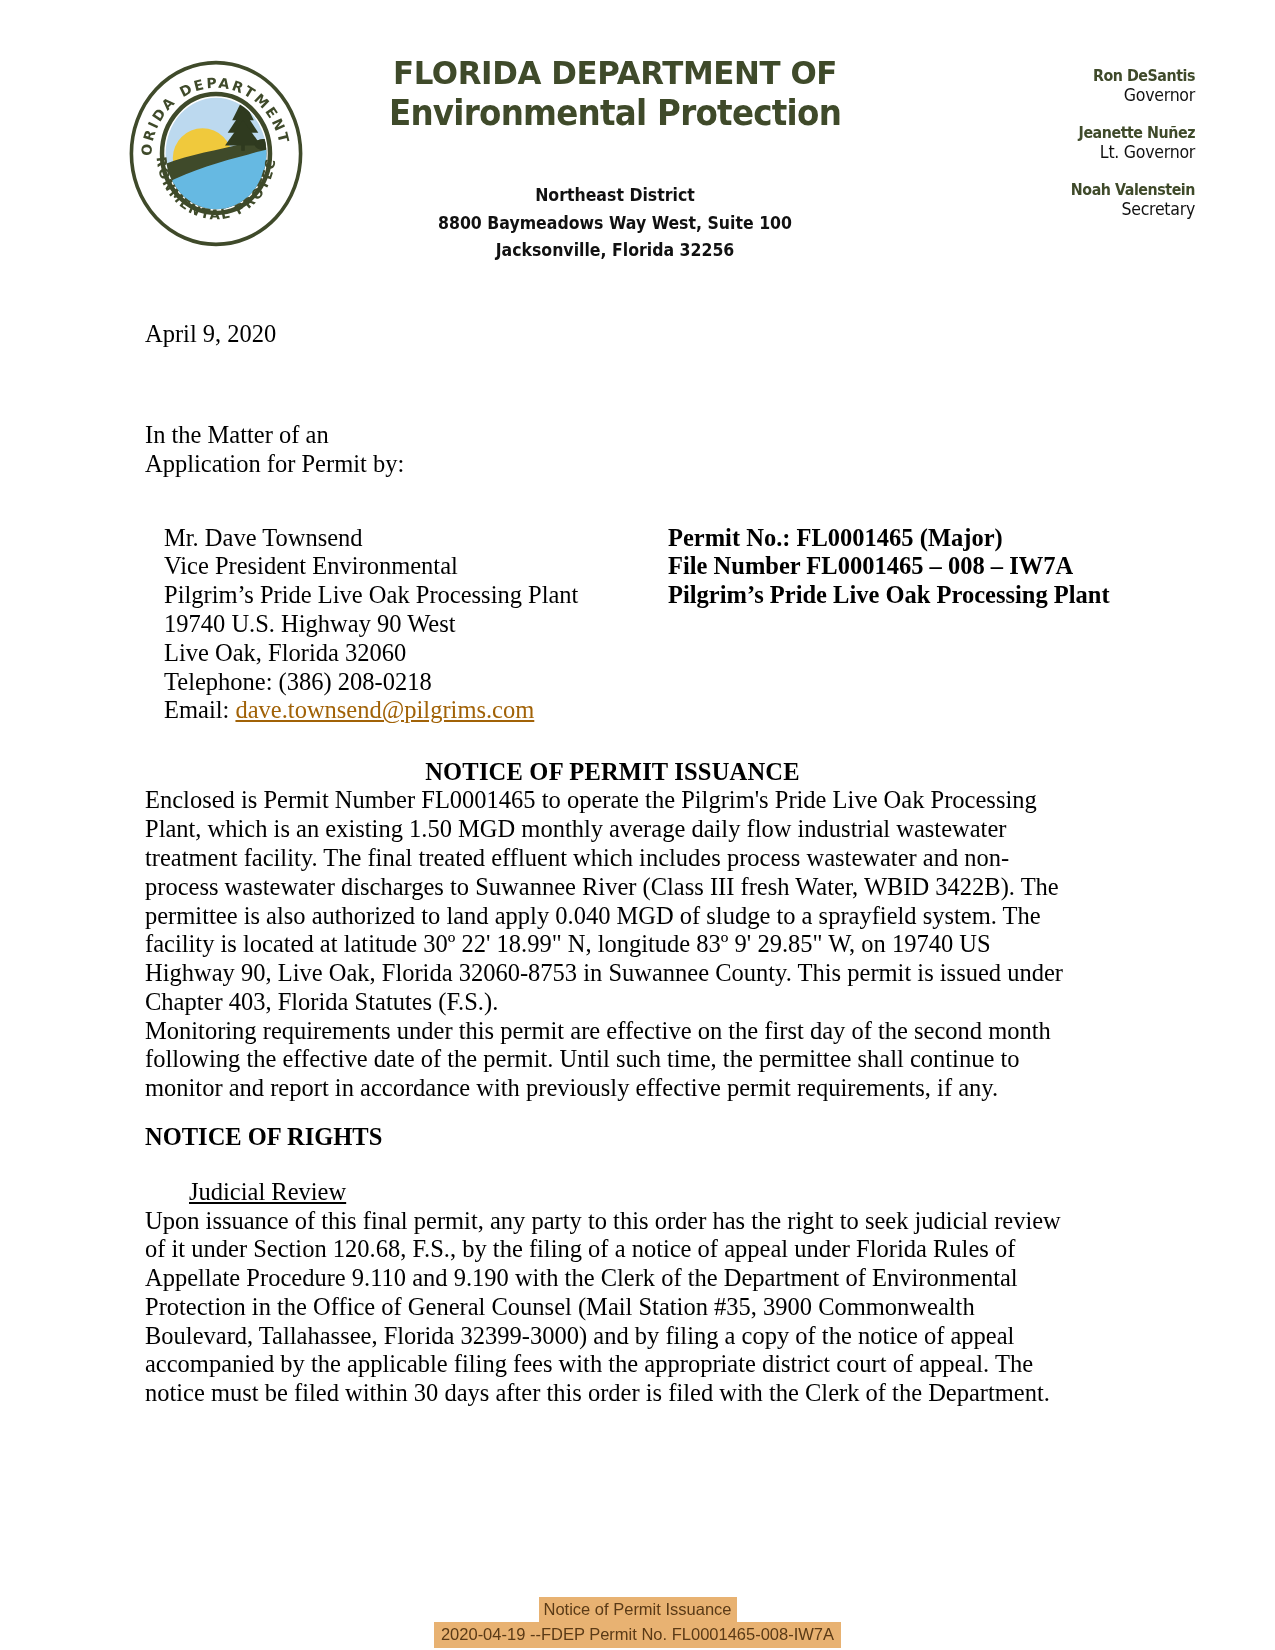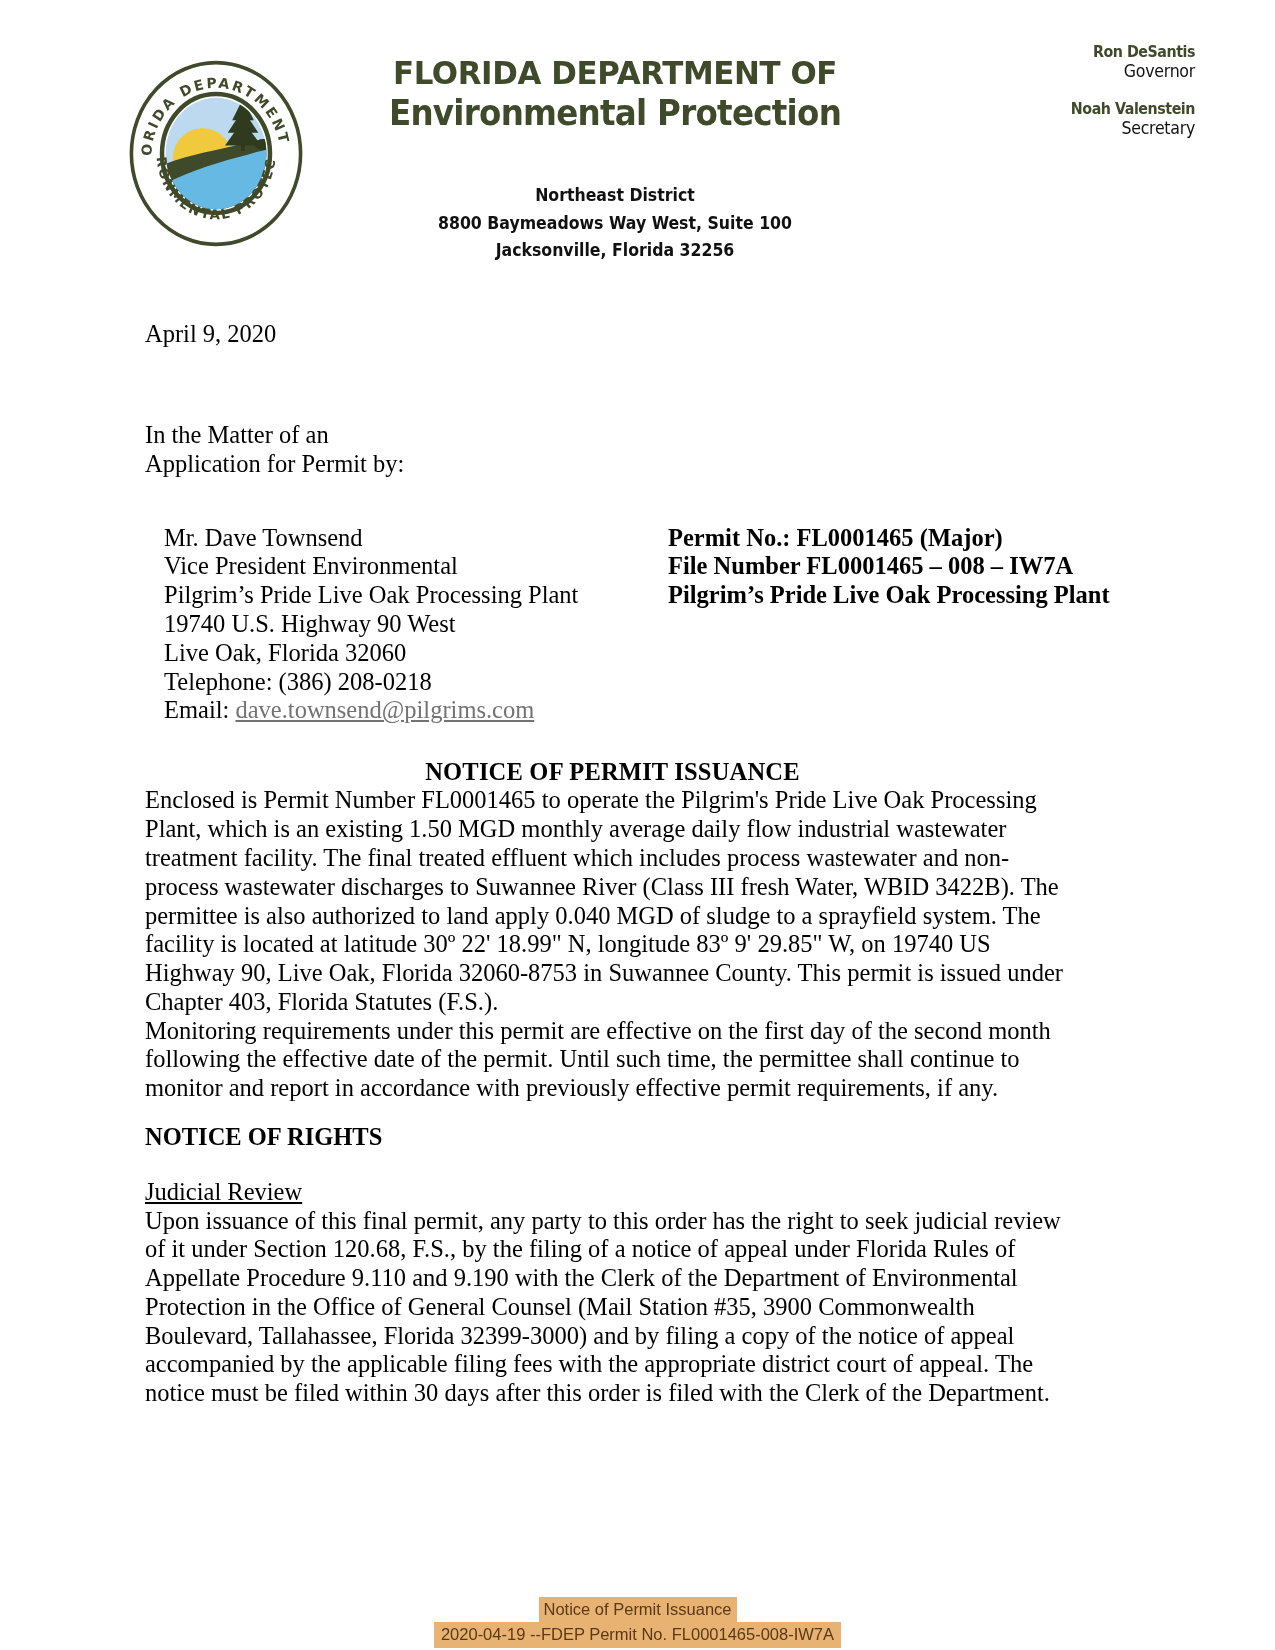--- a/index.html
+++ b/index.html
@@ -78,21 +78,21 @@
     font-weight: bold;
     font-size: 17.5px;
     color: #111111;
     line-height: 1.58;
     transform: scaleX(0.9);
   }
 
   .officials {
     position: absolute;
     right: 80px;
-    top: 44px;
+    top: 68px;
     width: 250px;
     text-align: right;
   }
   .official-group { margin-bottom: 19px; }
   .official-name {
     font-family: "DejaVu Sans", sans-serif;
     font-weight: bold;
     font-size: 15.5px;
     color: #3f4a2a;
     line-height: 1.12;
@@ -140,21 +140,21 @@
   .party-right {
     position: absolute;
     left: 523px;
     top: 0;
     width: 450px;
     font-weight: bold;
   }
   .party-right div { line-height: 1.175; white-space: nowrap; }
 
   a.email-link {
-    color: #737373;
+    color: #a16207;
     text-decoration: underline;
   }
 
   .notice-title {
     text-align: center;
     font-weight: bold;
     margin-top: 34px;
     letter-spacing: 0.2px;
   }
 
@@ -166,20 +166,21 @@
   .para-gap { margin-top: 24px; }
 
   .section-head {
     font-weight: bold;
     margin-top: 20px;
   }
 
   .sub-head {
     text-decoration: underline;
     margin-top: 26px;
+    margin-left: 44px;
   }
 
   
   .footer-stamp {
     position: absolute;
     left: 0;
     top: 1597px;
     width: 1275px;
     text-align: center;
     font-family: "Liberation Sans", "DejaVu Sans", sans-serif;
@@ -244,20 +245,24 @@
       <div>8800 Baymeadows Way West, Suite 100</div>
       <div>Jacksonville, Florida 32256</div>
     </div>
 
     <div class="officials">
       <div class="official-group">
         <div class="official-name">Ron DeSantis</div>
         <div class="official-title">Governor</div>
       </div>
       <div class="official-group">
+        <div class="official-name">Jeanette Nuñez</div>
+        <div class="official-title">Lt. Governor</div>
+      </div>
+      <div class="official-group">
         <div class="official-name">Noah Valenstein</div>
         <div class="official-title">Secretary</div>
       </div>
     </div>
   </div>
 
   <div class="doc-body">
 
     <div class="date-line">April 9, 2020</div>
 

